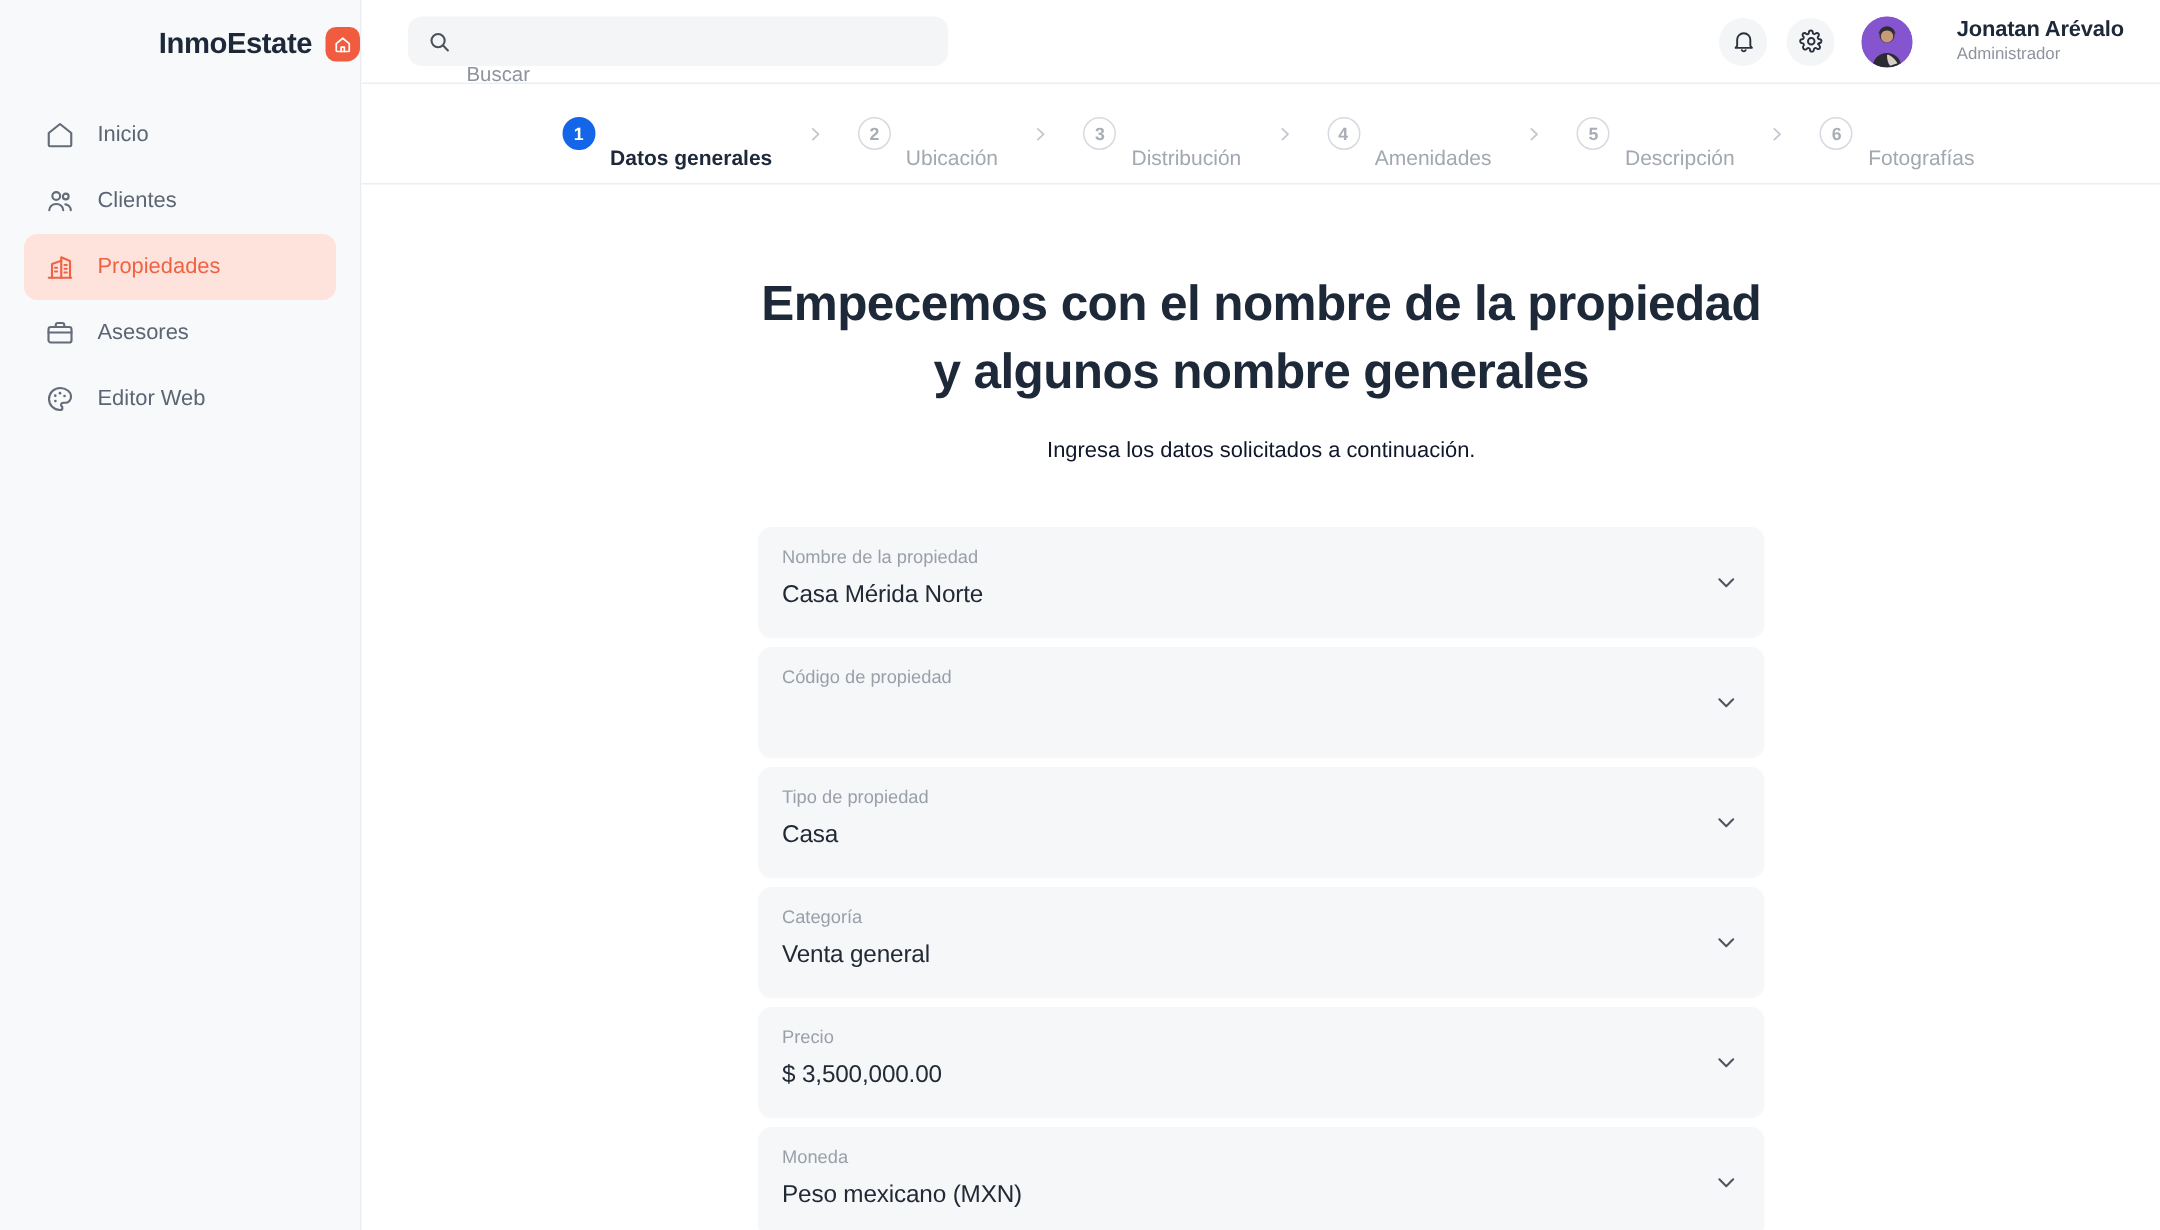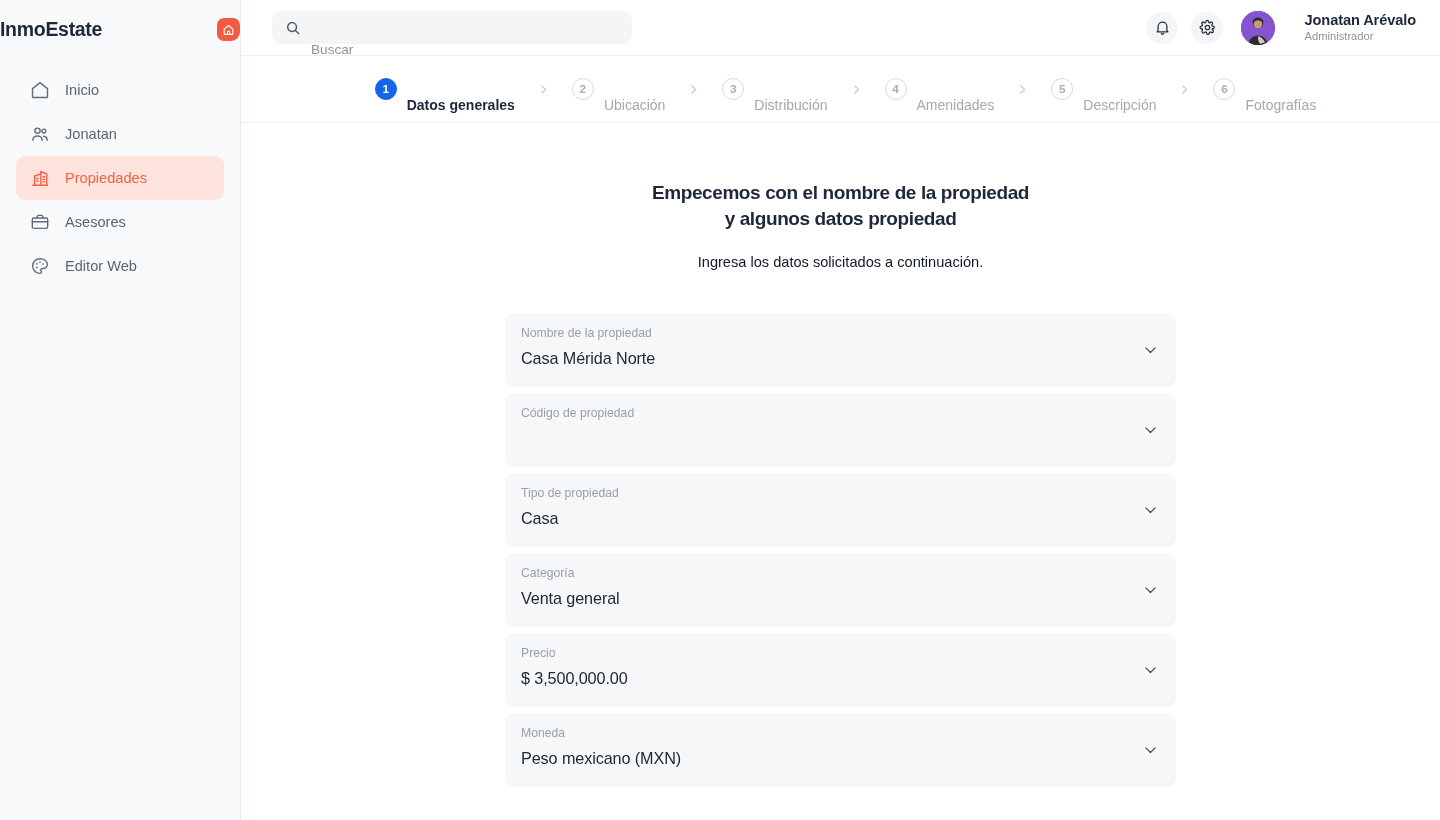--- a/index.html
+++ b/index.html
@@ -32,21 +32,21 @@
     background: #f7f9fb;
     border-right: 1px solid #e8ebef;
     display: flex;
     flex-direction: column;
   }
 
   .brand {
     height: 56px;
     display: flex;
     align-items: center;
-    justify-content: space-between;
+    justify-content: flex-end;
     gap: 9px;
     padding-top: 2px;
   }
   .brand-name {
     font-size: 19.5px;
     font-weight: 700;
     letter-spacing: -0.3px;
     color: #1d2839;
   }
   .brand-mark {
@@ -251,21 +251,21 @@
     overflow-y: auto;
     padding-top: 57px;
   }
   .content-inner {
     width: 671px;
     margin: 0 auto;
   }
 
   .page-title {
     text-align: center;
-    font-size: 19px;
+    font-size: 33px;
     font-weight: 700;
     line-height: 1.36;
     letter-spacing: -0.4px;
     color: #1d2839;
   }
   .page-sub {
     text-align: center;
     font-size: 14.6px;
     color: #0f172a;
     margin-top: 22px;
@@ -341,21 +341,21 @@
 
       <div class="nav-item">
         <span class="nav-ico">
           <svg width="20" height="20" viewBox="0 0 24 24" fill="none" stroke="#646c79" stroke-width="1.7" stroke-linecap="round" stroke-linejoin="round">
             <circle cx="9" cy="8" r="3.1"></circle>
             <circle cx="16.6" cy="8.4" r="2.3"></circle>
             <path d="M3.4 19.4c0-3 2.5-5 5.6-5s5.6 2 5.6 5"></path>
             <path d="M16.3 14.7c2.4.2 4.3 2 4.3 4.7"></path>
           </svg>
         </span>
-        <span>Jonatan</span>
+        <span>Clientes</span>
       </div>
 
       <div class="nav-item active">
         <span class="nav-ico">
           <svg width="20" height="20" viewBox="0 0 24 24" fill="none" stroke="#ef6344" stroke-width="1.7" stroke-linecap="round" stroke-linejoin="round">
             <path d="M3 20.6h18"></path>
             <path d="M13 20.6V4.2l7 3v13.4"></path>
             <path d="M5.6 20.6V9.6L13 7"></path>
             <path d="M8 12.6h1.6M8 15.6h1.6M15.6 10.4h1.8M15.6 13.4h1.8M15.6 16.4h1.8"></path>
           </svg>
@@ -501,21 +501,21 @@
         <span class="step-label">Fotografías</span>
       </div>
 
     </nav>
 
     <main class="content">
       <div class="content-inner">
 
         <h1 class="page-title">
           <span>Empecemos con el nombre de la propiedad</span><br>
-          <span>y algunos datos propiedad</span>
+          <span>y algunos nombre generales</span>
         </h1>
 
         <p class="page-sub">Ingresa los datos solicitados a continuación.</p>
 
         <div class="form">
 
           <div class="field">
             <div class="field-label">Nombre de la propiedad</div>
             <div class="field-value">Casa Mérida Norte</div>
             <span class="field-chevron">

